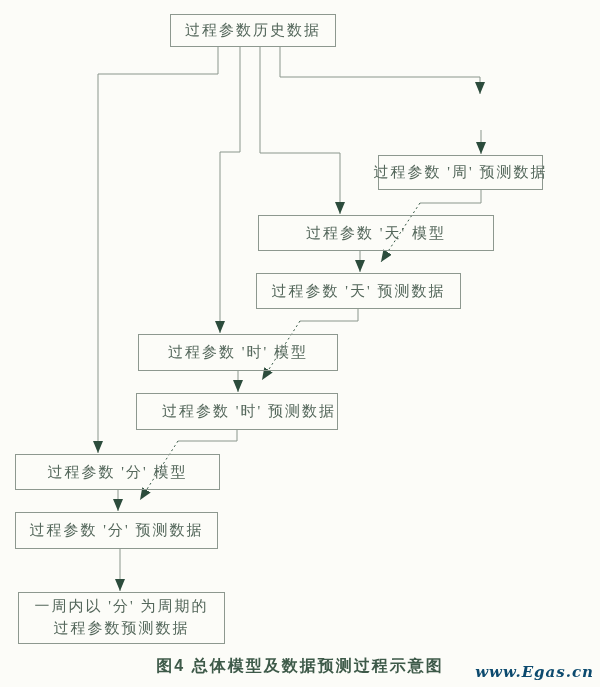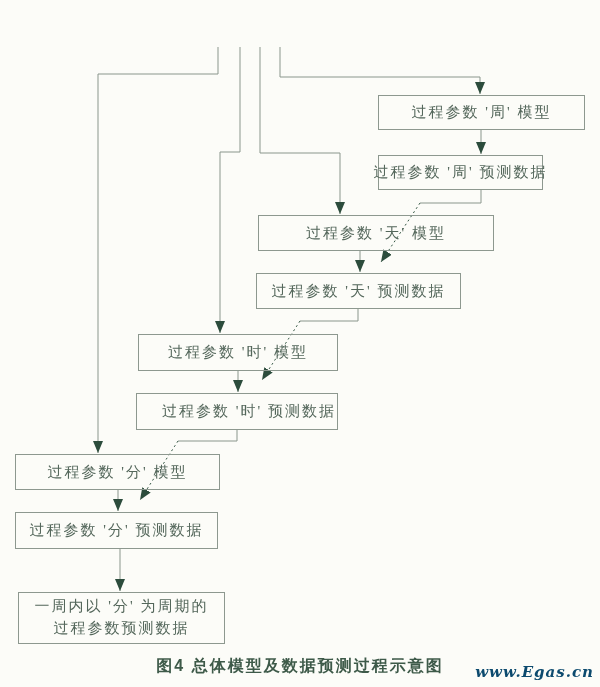--- a/index.html
+++ b/index.html
@@ -107,24 +107,24 @@
     <path class="ln" d="M481 190 V203 H420"></path>
     <path class="ln-dash" d="M420 203 L381 262" marker-end="url(#ah)"></path>
 
     <path class="ln" d="M358 309 V321 H300"></path>
     <path class="ln-dash" d="M300 321 L262 380" marker-end="url(#ah)"></path>
 
     <path class="ln" d="M237 430 V441 H178"></path>
     <path class="ln-dash" d="M178 441 L140 500" marker-end="url(#ah)"></path>
   </svg>
 
+  <div class="node node-history">
+    <span>过程参数历史数据</span>
+  </div>
 
-  <div class="node node-week-model">
-    <span>过程参数 '周' 模型</span>
-  </div>
 
   <div class="node node-week-data">
     <span>过程参数 '周' 预测数据</span>
   </div>
 
   <div class="node node-day-model">
     <span>过程参数 '天' 模型</span>
   </div>
 
   <div class="node node-day-data">

